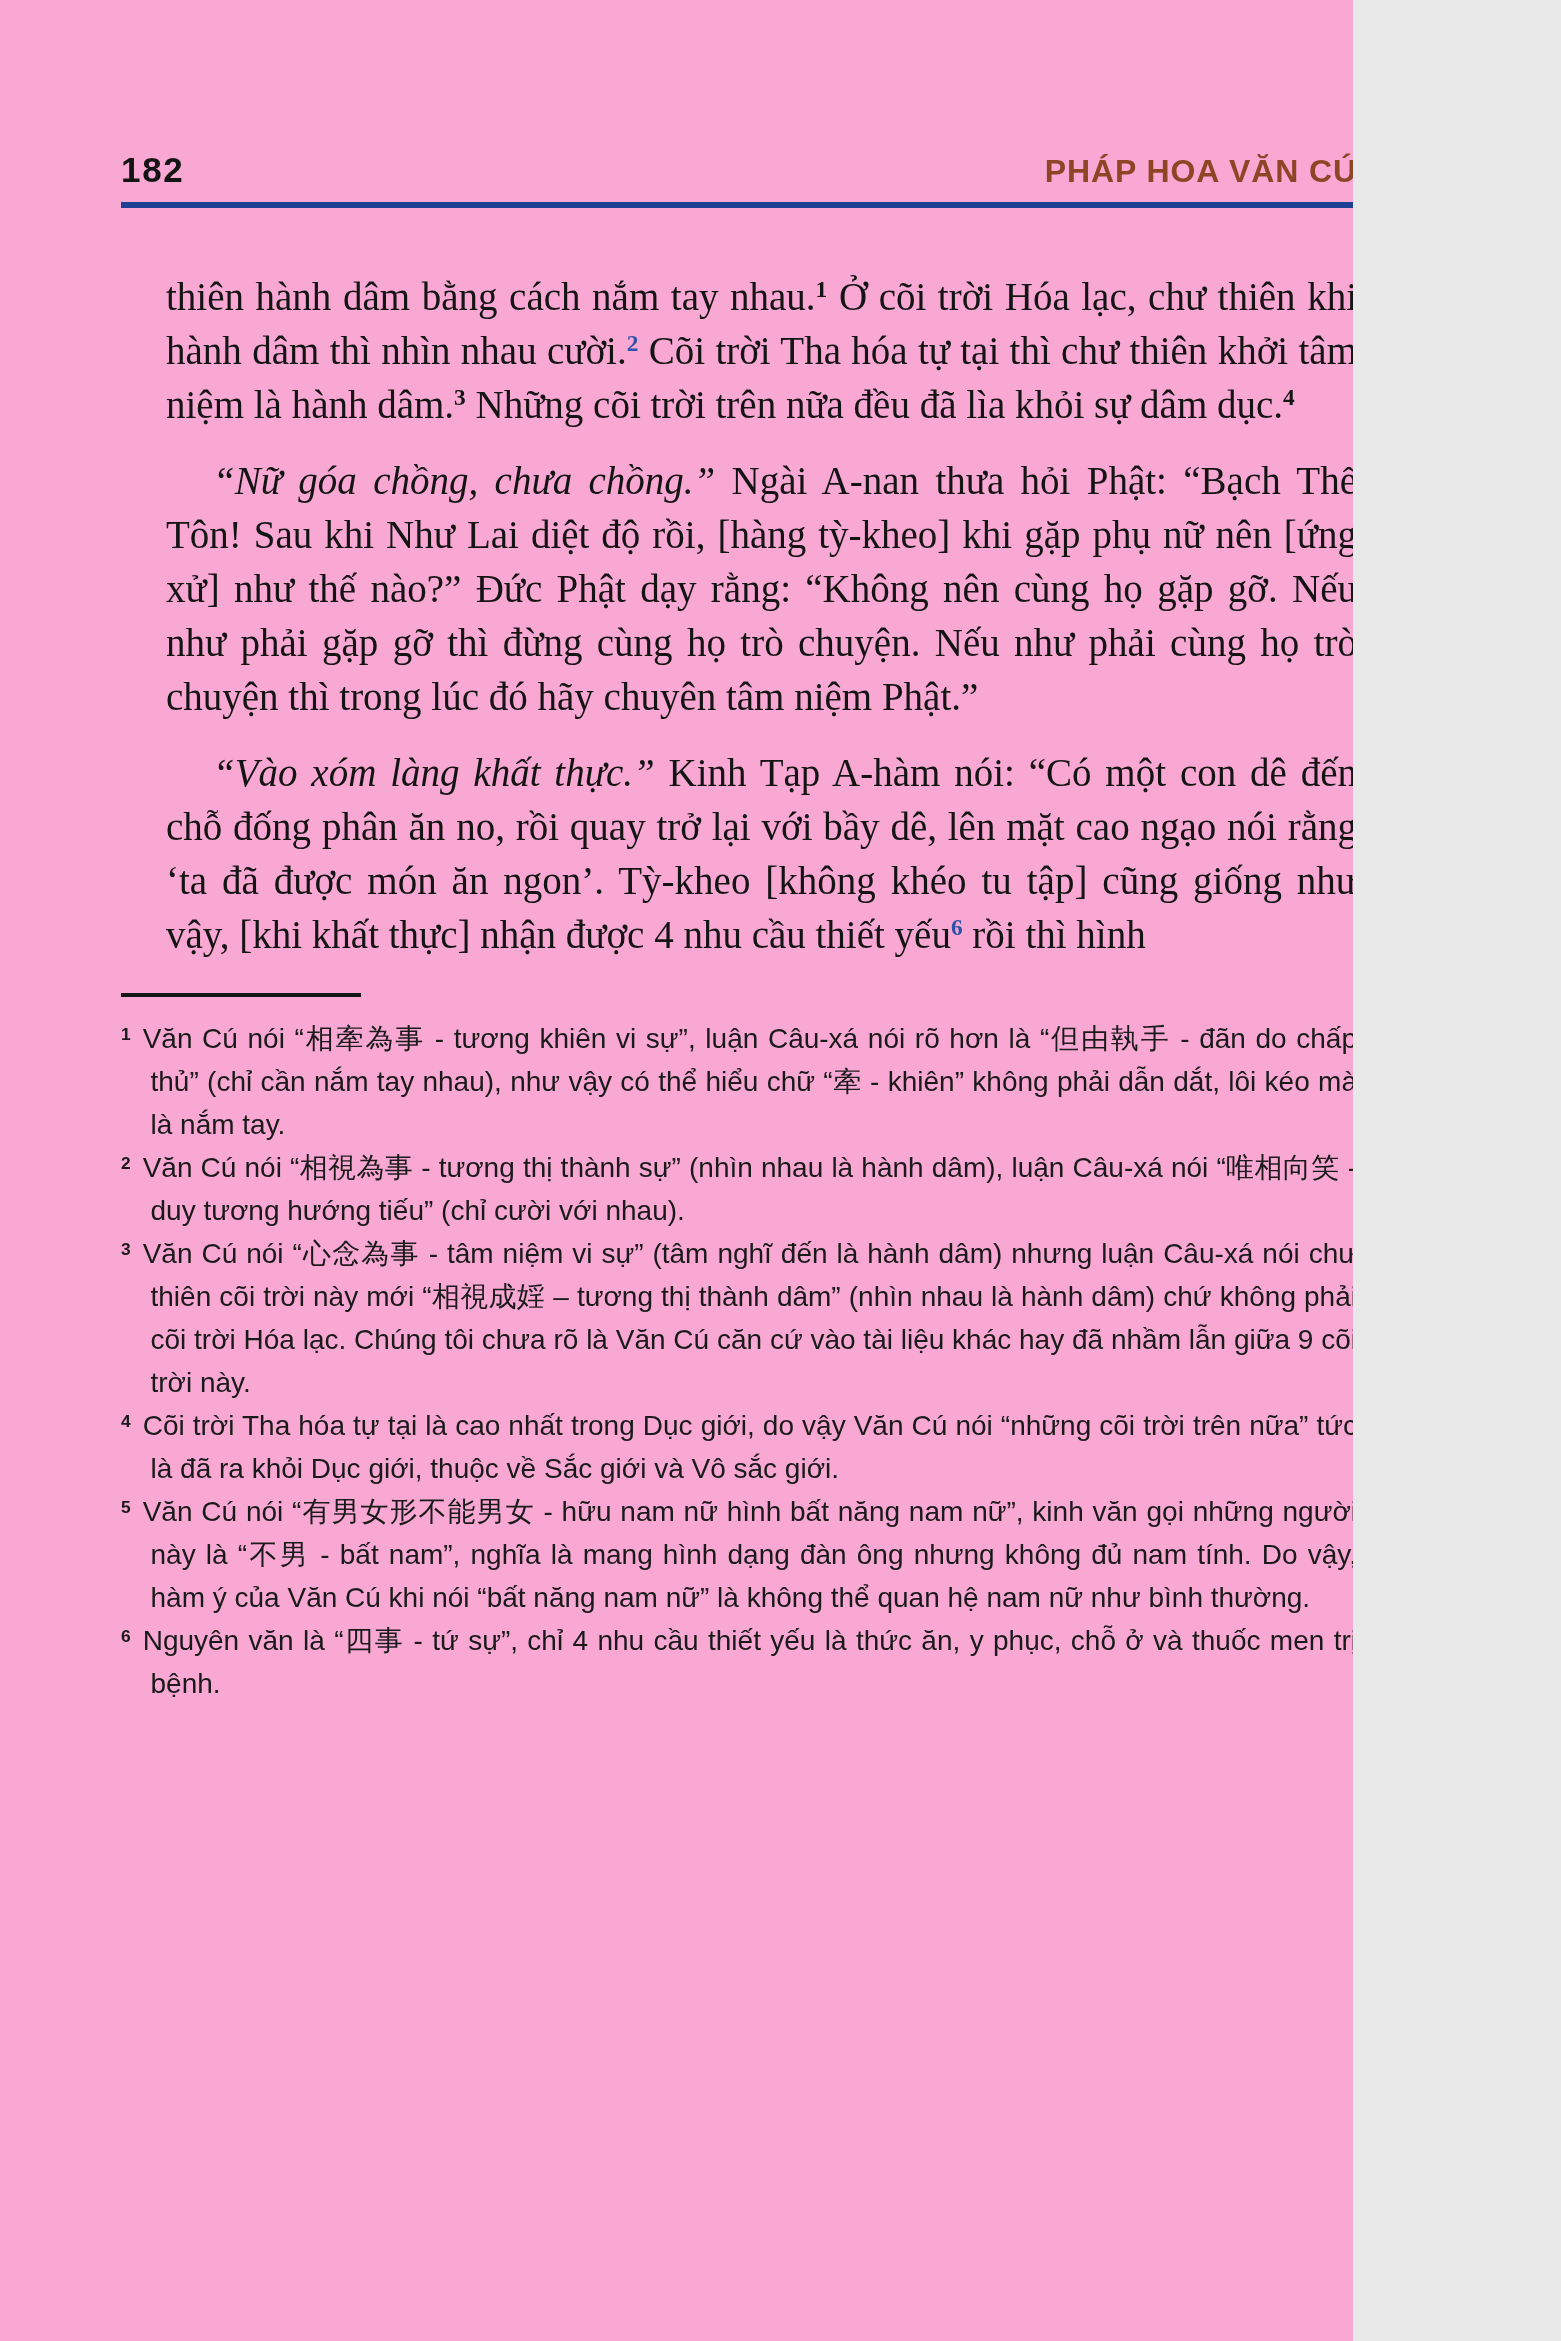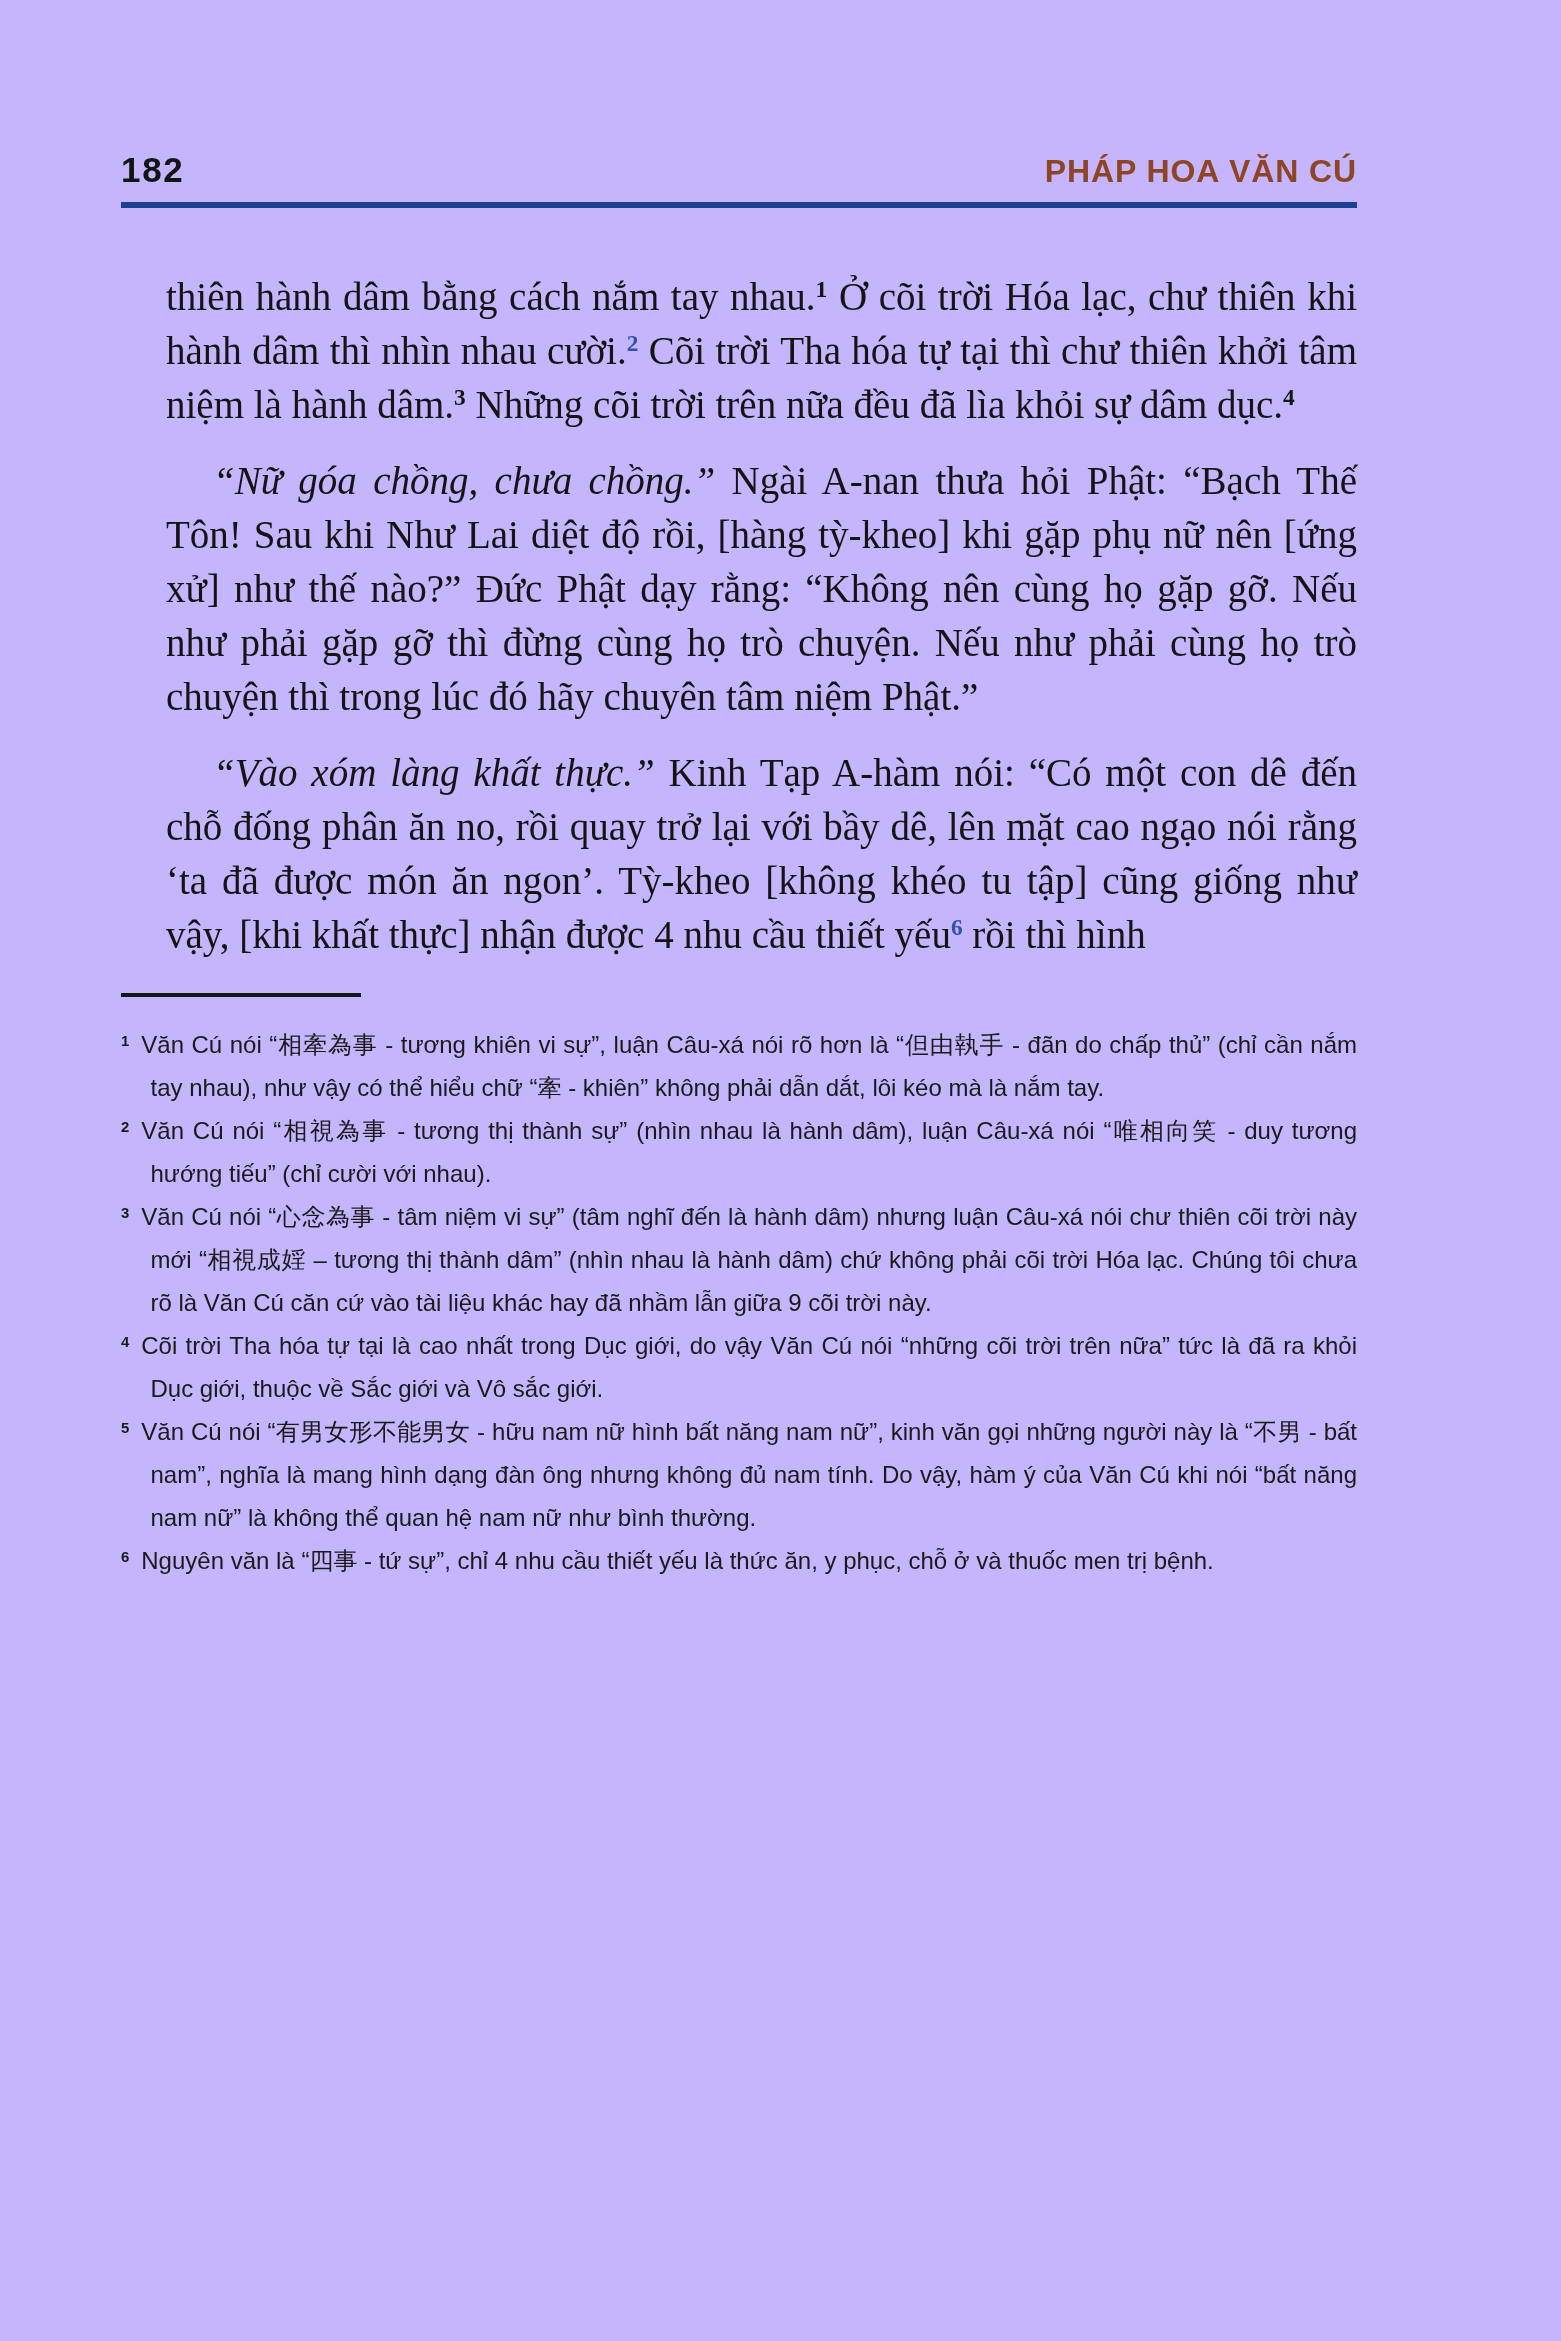--- a/index.html
+++ b/index.html
@@ -1,20 +1,20 @@
 <!DOCTYPE html>
 <html style="font-size:14px"><head>
 <meta charset="utf-8">
 <style>
   html,body { margin:0; padding:0; background:#e8e8e8; }
   .page {
     position: relative;
-    width: 1561px;
+    width: 1353px;
     height: 2342px;
-    background: #c4b5fd;
+    background: #f9a8d4;
     font-family: "Liberation Serif", "DejaVu Serif", serif;
     color: #141414;
     overflow: hidden;
   }
   .content {
     position: absolute;
     left: 121px;
     top: 0;
     width: 1236px;
   }
@@ -67,23 +67,23 @@
   }
   sup.fnref.blue { color: #2d52a8; }
   
   .fn-sep {
     margin-top: 31px;
     width: 240px;
     height: 4.3px;
     background: #161616;
   }
   .footnotes {
-    margin-top: 26px;
+    margin-top: 20px;
     font-family: "Liberation Sans", "DejaVu Sans", sans-serif;
-    font-size: 24px;
+    font-size: 28px;
     line-height: 43px;
     text-align: justify;
     color: #1a1a1a;
   }
   .fn {
     padding-left: 29.5px;
     text-indent: -29.5px;
   }
   .fn sup.fn-marker {
     font-size: 0.62em;

